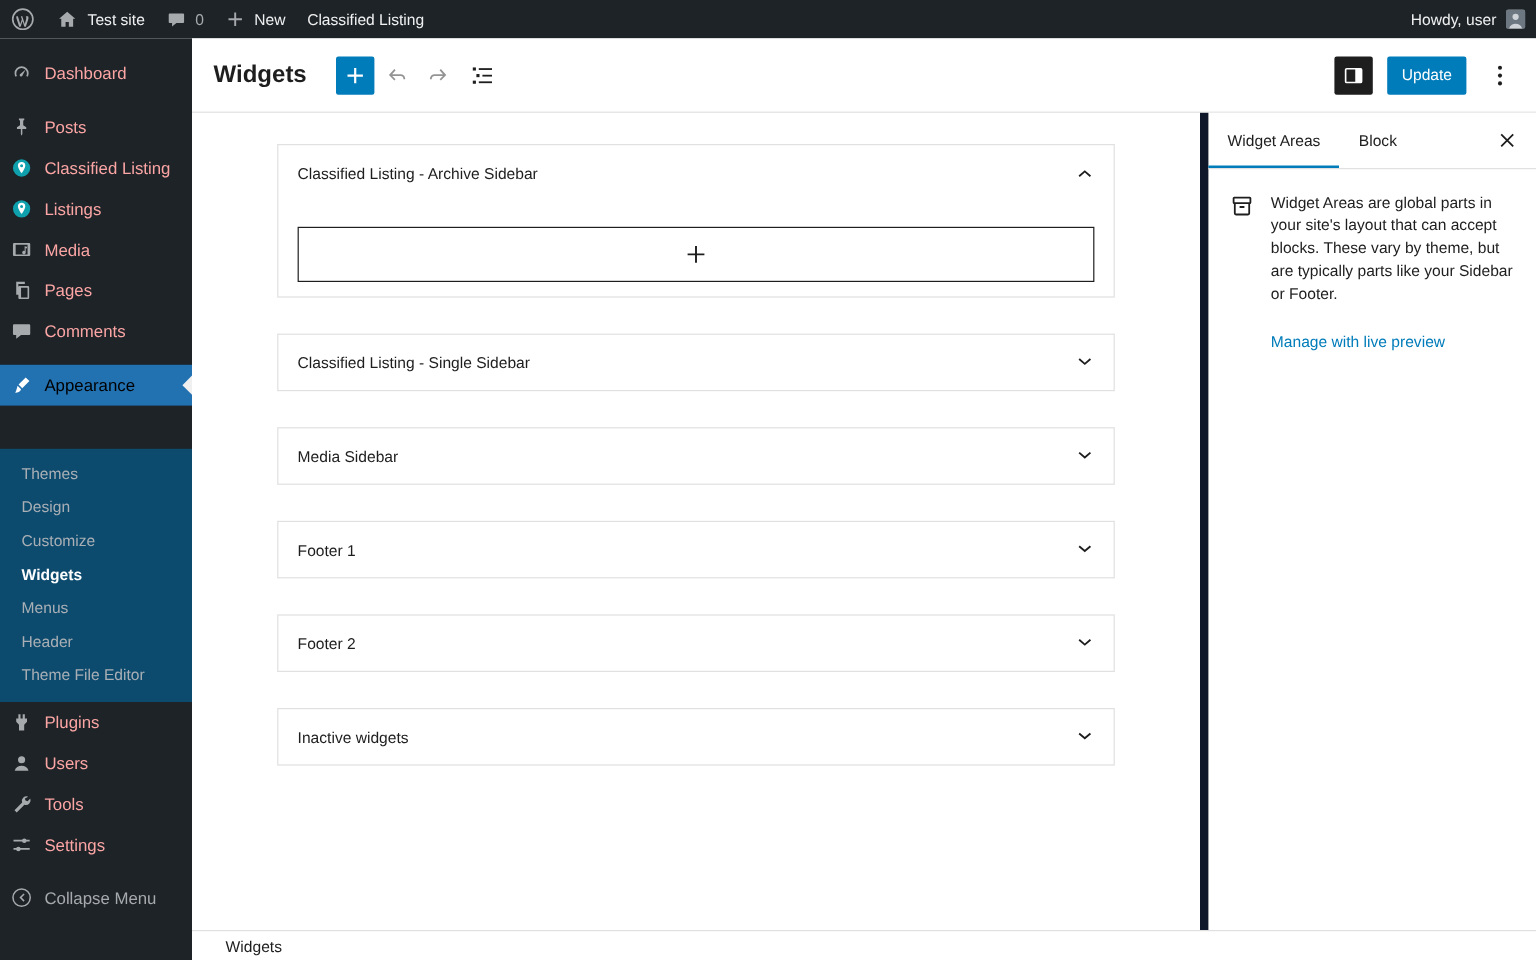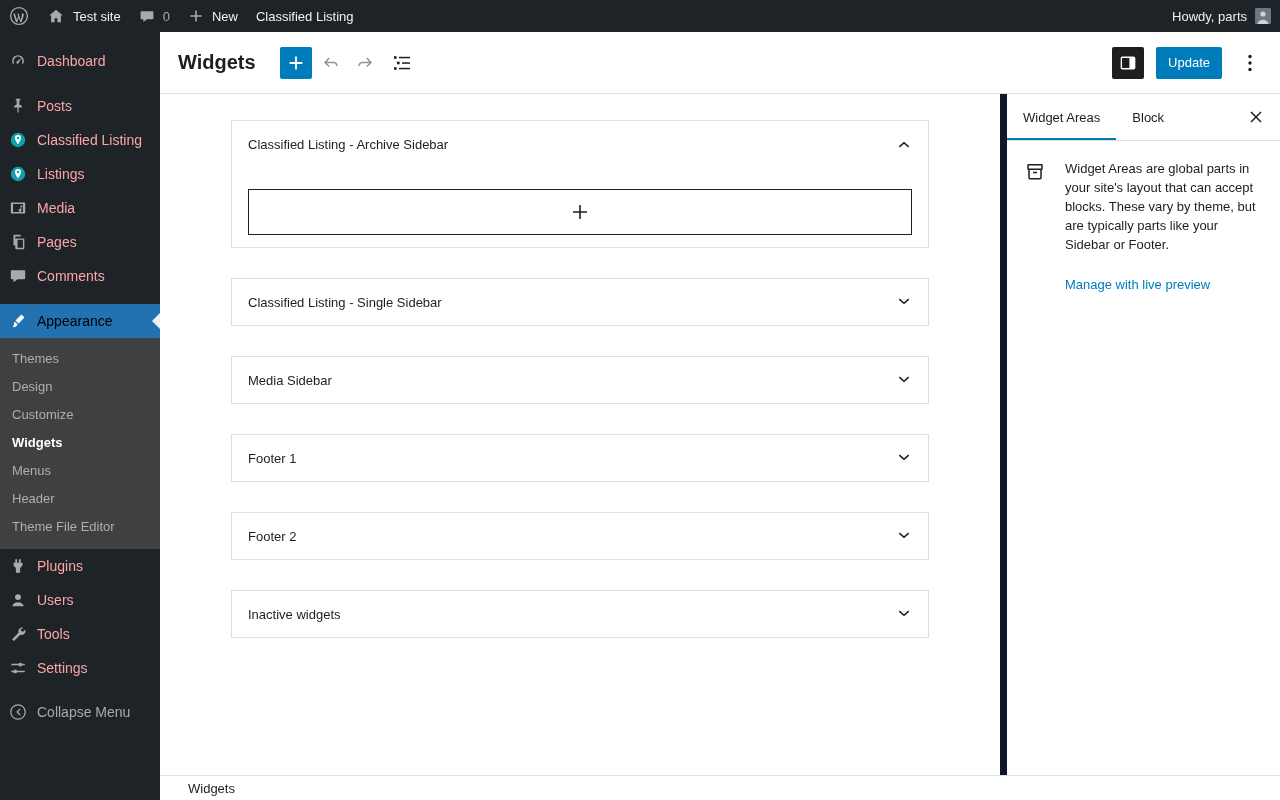--- a/index.html
+++ b/index.html
@@ -20,21 +20,21 @@
   #layout { display:flex; height:768px; }
 
   
   #sidebar { width:160px; background:#1d2327; padding-top:12px; flex:0 0 160px; }
   .menu-item { height:34px; display:flex; align-items:center; gap:9px; padding-left:8px; font-size:14px; color:#fca5a5; cursor:pointer; position:relative; }
   .mi-icon { width:20px; height:20px; display:flex; align-items:center; justify-content:center; color:#a7aaad; flex:0 0 20px; }
   .menu-item.active { background:#2271b1; color:#000000; }
   .menu-item.active .mi-icon { color:#fff; }
   .menu-item.active::after { content:""; position:absolute; right:0; top:50%; margin-top:-8px; border:8px solid transparent; border-right-color:#f0f0f1; }
   .menu-gap { height:11px; }
-  .submenu { background:#404040; padding:7px 0 8px; }
+  .submenu { background:#0c4a6e; padding:7px 6px 8px;margin-top:36px; }
   .submenu-item { height:28px; line-height:28px; padding-left:12px; font-size:13px; color:#a9afb5; cursor:pointer; }
   .submenu-item.current { color:#fff; font-weight:700; }
   .collapse-item { margin-top:10px; color:#a7aaad; }
   .collapse-item .mi-label { color:#a7aaad; }
 
   
   #main { flex:1; display:flex; flex-direction:column; background:#fff; min-width:0; }
   #editor-header { height:62px; border-bottom:1px solid #e0e0e0; display:flex; align-items:center; padding:0 12px 0 18px; flex:0 0 62px; }
   .hdr-title { font-size:20px; font-weight:700; color:#1e1e1e; margin-right:24px; }
   .btn-add { width:32px; height:32px; background:#007cba; border:none; border-radius:2px; display:flex; align-items:center; justify-content:center; cursor:pointer; }
@@ -55,21 +55,21 @@
   .block-appender { width:100%; height:46px; background:#fff; border:1px solid #1e1e1e; display:flex; align-items:center; justify-content:center; cursor:pointer; color:#1e1e1e; }
 
   #editor-footer { height:25px; border-top:1px solid #e0e0e0; display:flex; align-items:center; padding-left:28px; font-size:13px; color:#1e1e1e; flex:0 0 25px; }
 
   
   #inspector { width:280px; flex:0 0 280px; border-left:7px solid #0f172a; display:flex; flex-direction:column; background:#fff; }
   .insp-tabs { height:47px; display:flex; align-items:stretch; border-bottom:1px solid #e0e0e0; flex:0 0 47px; }
   .insp-tab { padding:0 16px; display:flex; align-items:center; font-size:13px; font-weight:500; color:#1e1e1e; cursor:pointer; background:none; border:none; }
   .insp-tab.active { box-shadow:inset 0 -2px 0 #007cba; }
   .insp-close { margin-left:auto; align-self:center; margin-right:8px; width:32px; height:32px; background:none; border:none; display:flex; align-items:center; justify-content:center; cursor:pointer; color:#1e1e1e; }
-  .insp-content { padding:18px 16px; display:flex; gap:18px; }
+  .insp-content { padding:18px 16px; display:flex; gap:12px; }
   .insp-icon { flex:0 0 24px; color:#1e1e1e; padding-top:1px; }
   .insp-text-col { flex:1; }
   .insp-desc { font-size:13px; line-height:19px; color:#1e1e1e; }
   .insp-link { display:inline-block; margin-top:23px; font-size:13px; color:#007cba; cursor:pointer; text-decoration:none; }
 </style>
 </head>
 <body>
 
 <div id="adminbar">
   <div class="ab-group">
@@ -104,21 +104,21 @@
           </svg>
       </span>
       <span>New</span>
     </span>
     <span class="ab-item">
       <span>Classified Listing</span>
     </span>
   </div>
   <div class="ab-group">
     <span class="ab-item">
-      <span>Howdy, parts</span>
+      <span>Howdy, user</span>
       <span class="avatar">
         <svg width="16" height="16" viewBox="0 0 16 16">
             <rect width="16" height="16" fill="#6c7781"></rect>
             <circle cx="8" cy="6" r="2.6" fill="#cfd3d7"></circle>
             <path d="M2.5 16c.7-2.8 2.9-4.2 5.5-4.2s4.8 1.4 5.5 4.2z" fill="#cfd3d7"></path>
           </svg>
       </span>
     </span>
   </div>
 </div>

